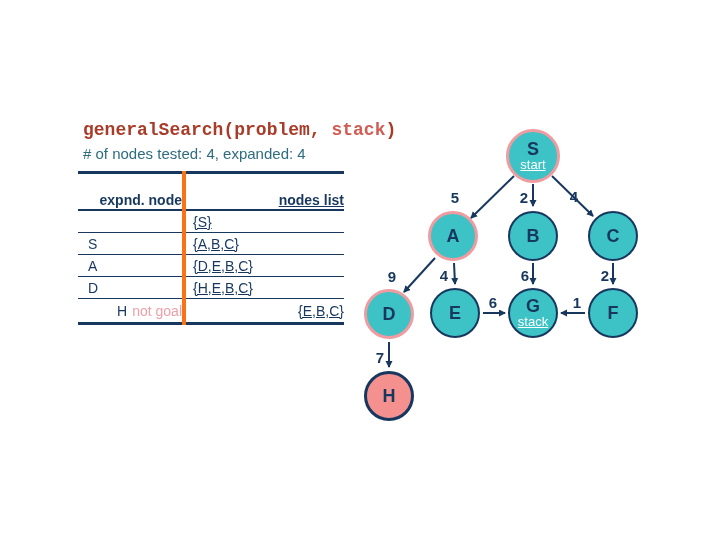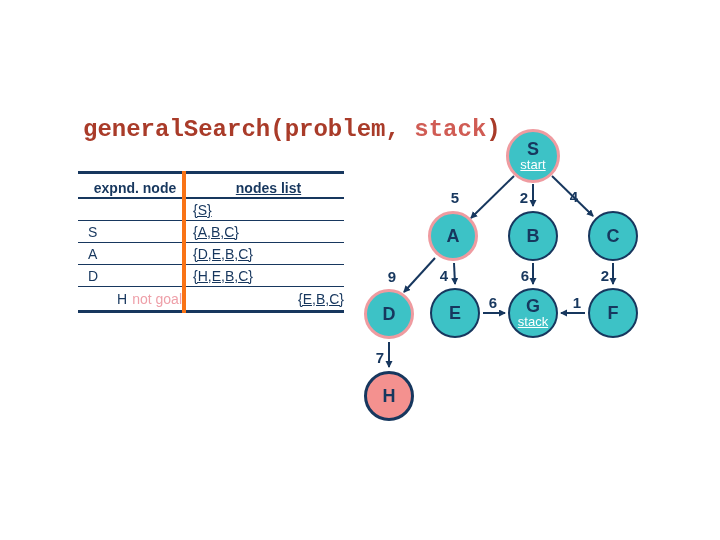--- a/index.html
+++ b/index.html
@@ -4,38 +4,38 @@
 <style>
   html,body{margin:0;padding:0;background:#ffffff;}
   #slide{
     position:relative;width:720px;height:540px;background:#ffffff;overflow:hidden;
     font-family:"Liberation Sans",sans-serif;
   }
   
   #title{
     position:absolute;left:83px;top:119px;white-space:pre;
     font-family:"Liberation Mono","DejaVu Sans Mono",monospace;
-    font-weight:bold;font-size:24px;line-height:22px;color:#a93b29;
+    font-weight:bold;font-size:18px;line-height:22px;color:#a93b29;
   }
   #title .lite{color:#d05c54;}
   #subtitle{
     position:absolute;left:83px;top:145px;
     font-size:15px;line-height:18px;color:#2f6c80;
   }
   
   #trace{
     position:absolute;left:78px;top:171px;width:266px;
     border-collapse:collapse;table-layout:fixed;
     border-top:3px solid #17375e;border-bottom:3px solid #17375e;
     font-size:14px;color:#17375e;
   }
   #trace col.c1{width:106px;}
   #trace col.c2{width:160px;}
   #trace th{
-    font-weight:bold;text-align:center;height:19px;padding:4px 0 0 10px;
+    font-weight:bold;text-align:right;height:19px;padding:16px 0 0 10px;
     border-bottom:2px solid #17375e;
   }
   #trace th.col2, #trace td.col2{padding-left:7px;border-left:4px solid #f97316;text-decoration:underline;}
   #trace td{height:21px;padding:0 0 0 10px;border-bottom:1px solid #17375e;vertical-align:middle;}
   #trace tr:last-child td{border-bottom:none;height:23px;text-align:right;}
   #trace .note{color:#ee9fa8;margin-left:5px;}
   
   #graph-edges{position:absolute;left:0;top:0;width:720px;height:540px;}
   .node{
     position:absolute;box-sizing:border-box;border-radius:50%;
@@ -51,20 +51,21 @@
     font-weight:bold;font-size:15px;color:#17375e;
   }
 </style>
 </head>
 <body>
 
 <div id="slide">
 
   <div id="title"><span>generalSearch(problem, </span><span class="lite">stack</span><span>)</span></div>
 
+  <div id="subtitle"># of nodes tested: 4, expanded: 4</div>
 
   <table id="trace">
     <colgroup>
         <col class="c1">
         <col class="c2">
       </colgroup>
     <thead>
       <tr>
         <th>expnd. node</th>
         <th class="col2">nodes list</th>

